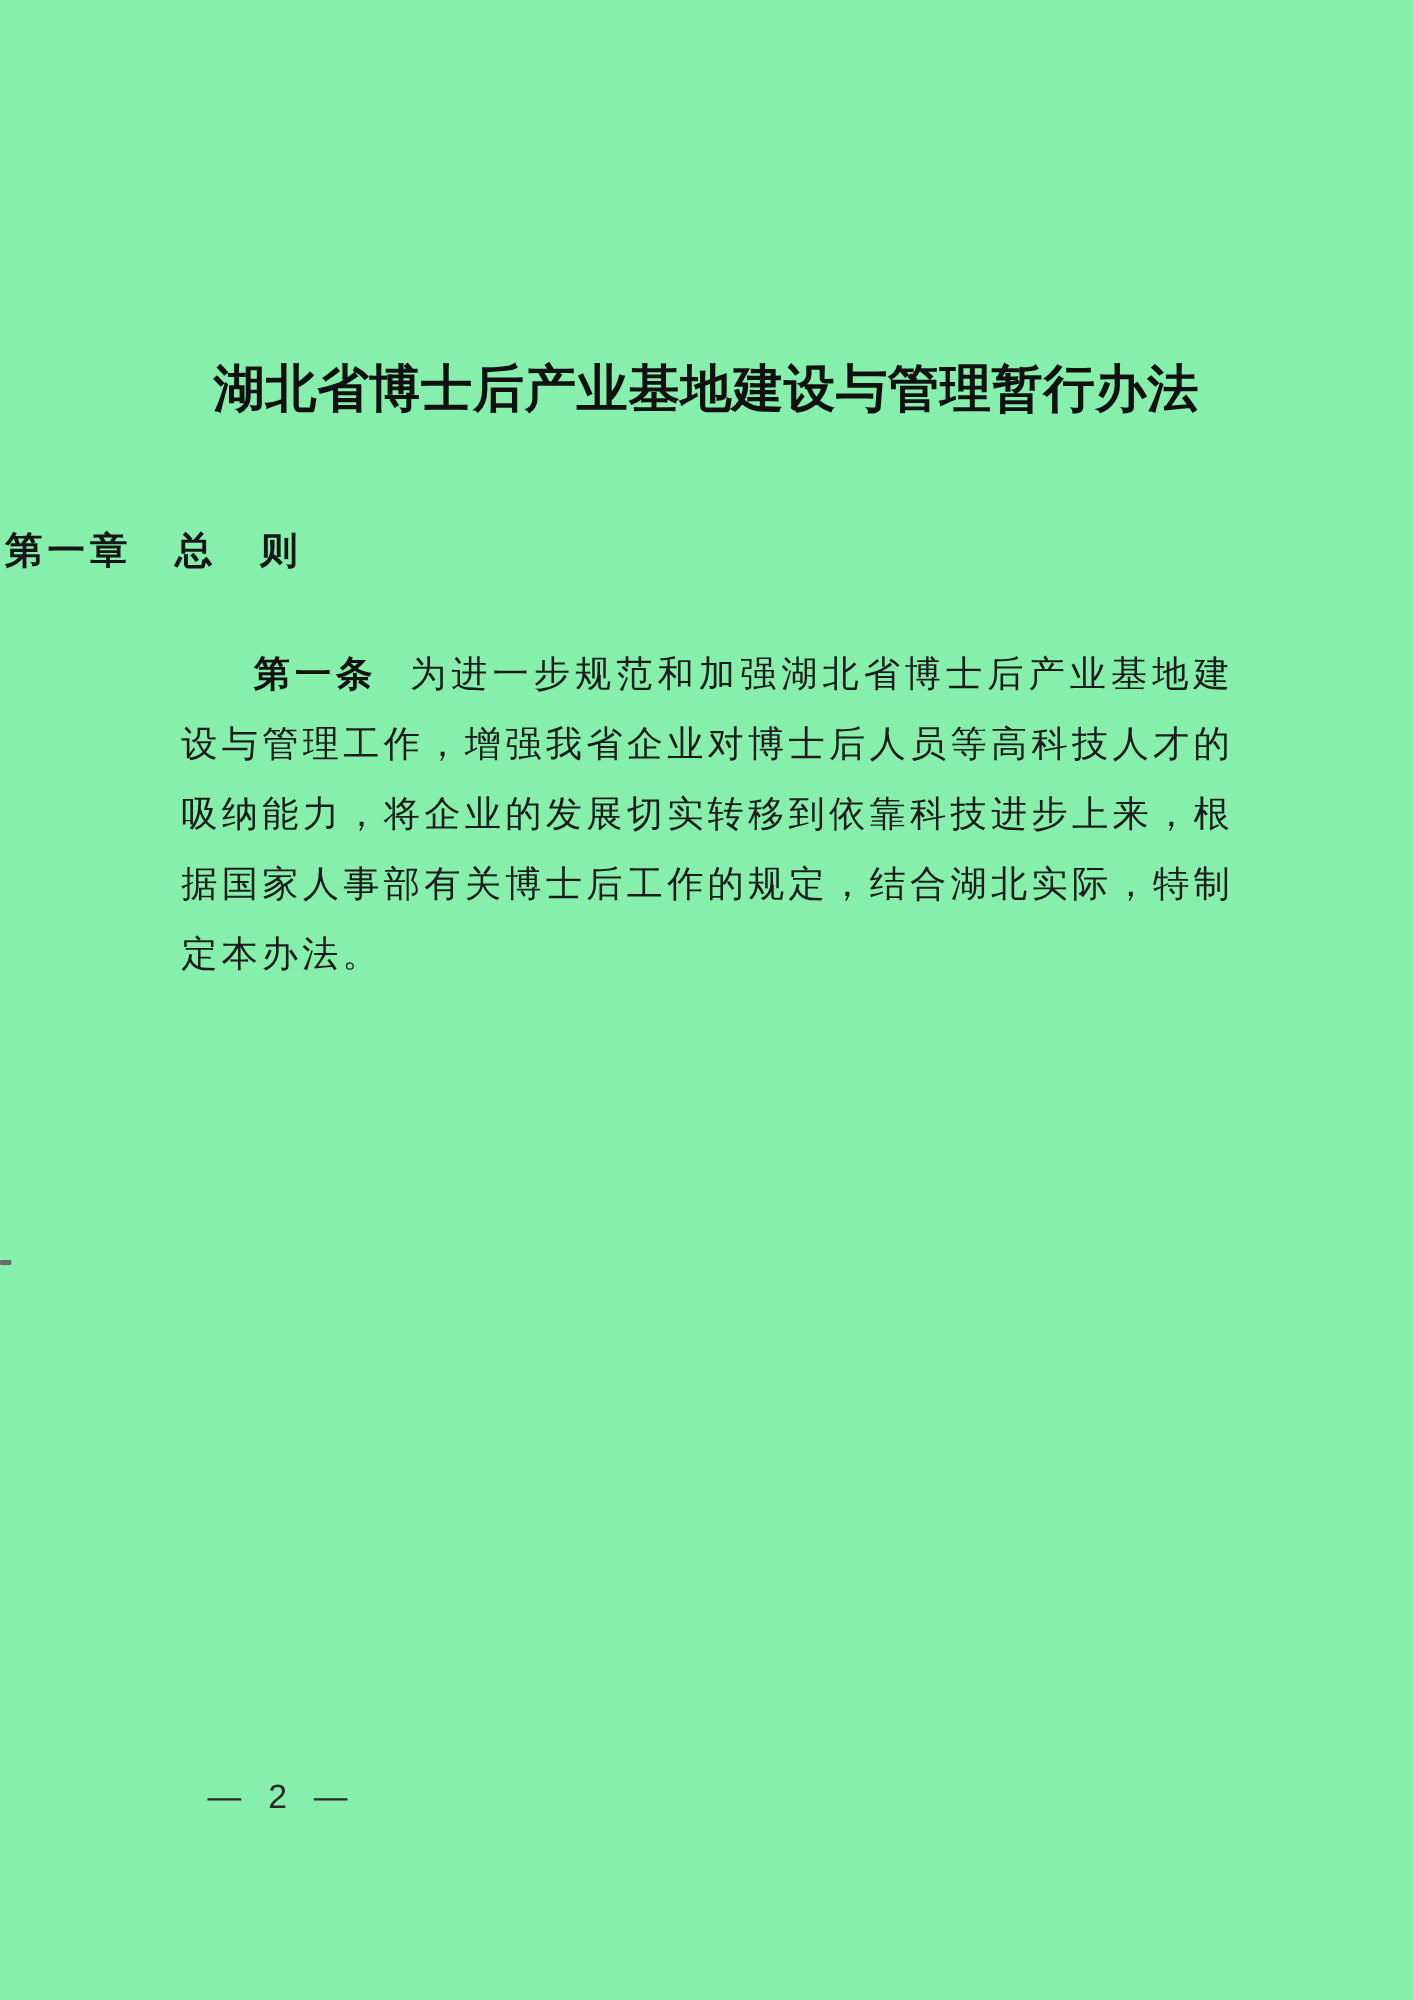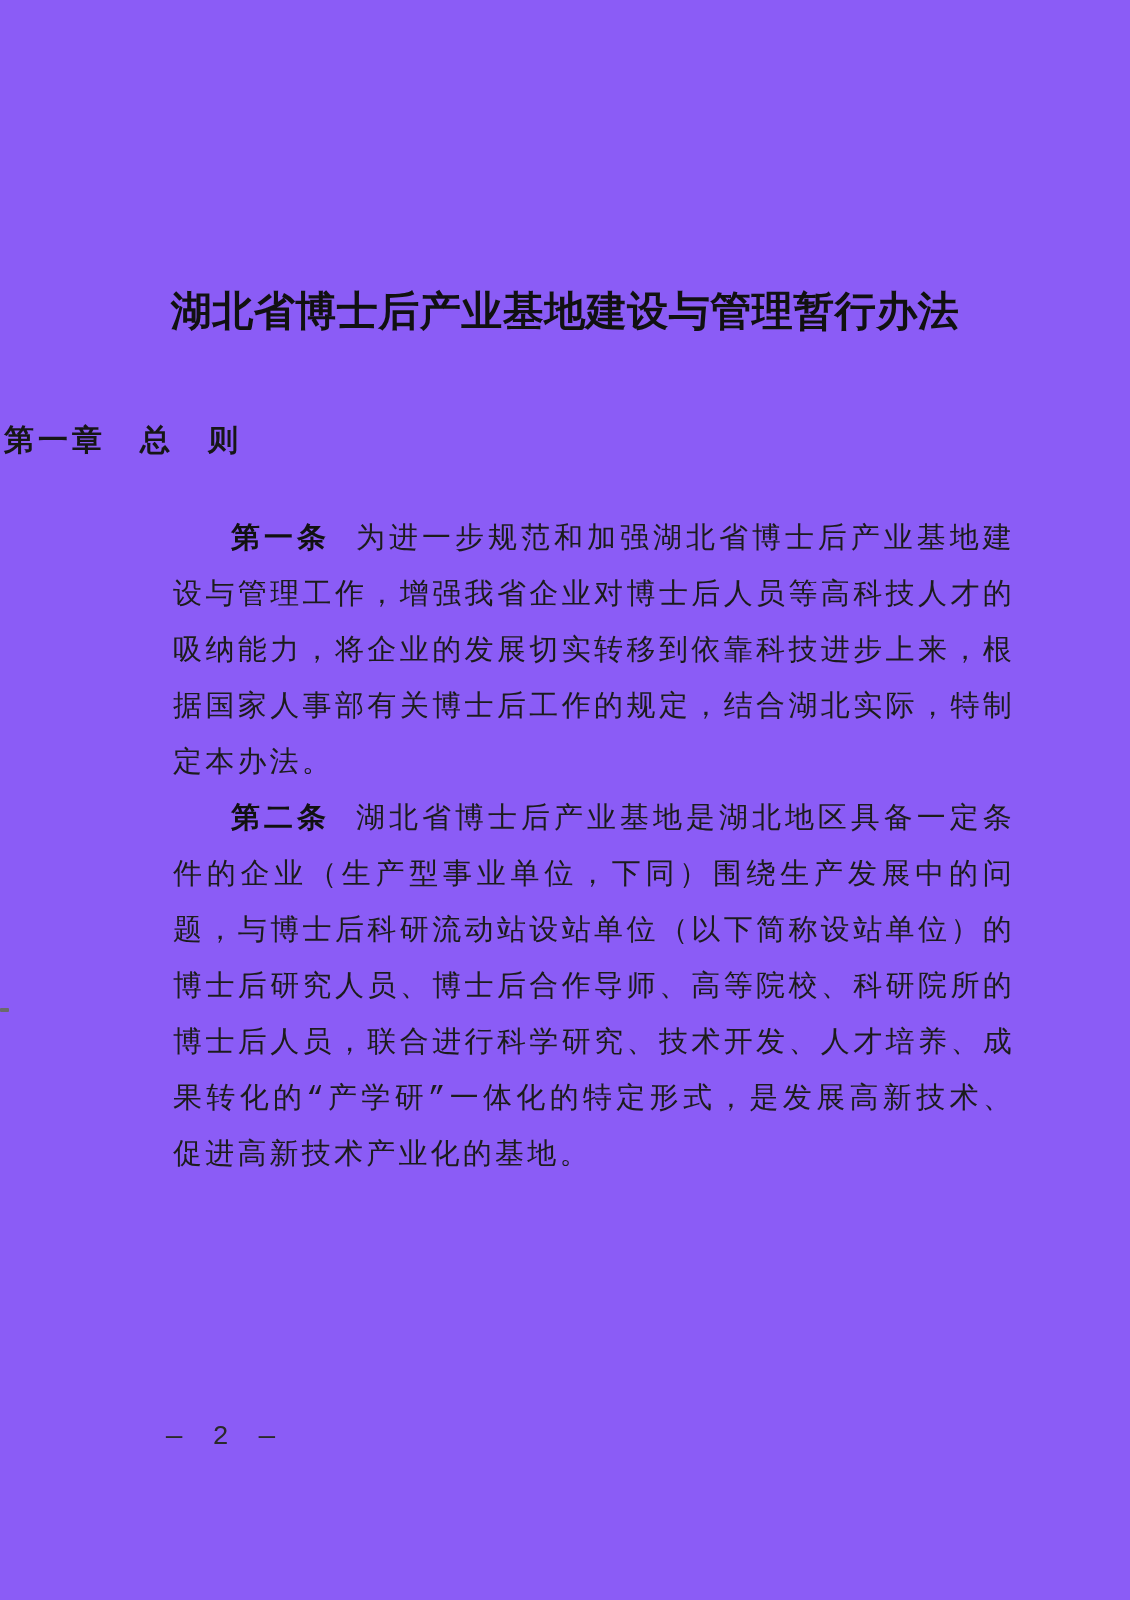--- a/index.html
+++ b/index.html
@@ -5,23 +5,23 @@
   html, body {
     margin: 0;
     padding: 0;
     background: #e8e8e8;
   }
   .page {
     position: relative;
     width: 1130px;
     height: 1600px;
     margin: 0 auto;
-    background: #8b5cf6;
+    background: #86efac;
     overflow: hidden;
-    font-family: Liberation Mono, monospace;
+    font-family: Liberation Sans, sans-serif;
     color: #1c1c1c;
   }
   .doc-title {
     position: absolute;
     top: 284px;
     left: 0;
     width: 100%;
     margin: 0;
     text-align: center;
     font-size: 41px;
@@ -45,21 +45,20 @@
     position: absolute;
     top: 512px;
     left: 145px;
     width: 842px;
     font-size: 29px;
     line-height: 56px;
     letter-spacing: 3.2px;
     text-align: justify;
     text-justify: inter-ideograph;
     color: #1c1c1c;
-    margin-left: 28px;
   }
   .doc-body p {
     margin: 0;
     text-indent: 2em;
   }
   .article-lead {
     font-weight: bold;
     padding-right: 0.9em;
     color: #111111;
   }
@@ -85,20 +84,19 @@
 <body>
 
 <div class="page">
 
   <h1 class="doc-title">湖北省博士后产业基地建设与管理暂行办法</h1>
 
   <h2 class="chapter-heading">第一章　总　则</h2>
 
   <div class="doc-body">
     <p><span class="article-lead">第一条</span><span>为进一步规范和加强湖北省博士后产业基地建设与管理工作，增强我省企业对博士后人员等高科技人才的吸纳能力，将企业的发展切实转移到依靠科技进步上来，根据国家人事部有关博士后工作的规定，结合湖北实际，特制定本办法。</span></p>
-    <p><span class="article-lead">第二条</span><span>湖北省博士后产业基地是湖北地区具备一定条件的企业（生产型事业单位，下同）围绕生产发展中的问题，与博士后科研流动站设站单位（以下简称设站单位）的博士后研究人员、博士后合作导师、高等院校、科研院所的博士后人员，联合进行科学研究、技术开发、人才培养、成果转化的“产学研”一体化的特定形式，是发展高新技术、促进高新技术产业化的基地。</span></p>
   </div>
 
   <div class="page-number">— 2 —</div>
 
   <div class="scan-artifact"></div>
 
 </div>
 
 </body></html>

